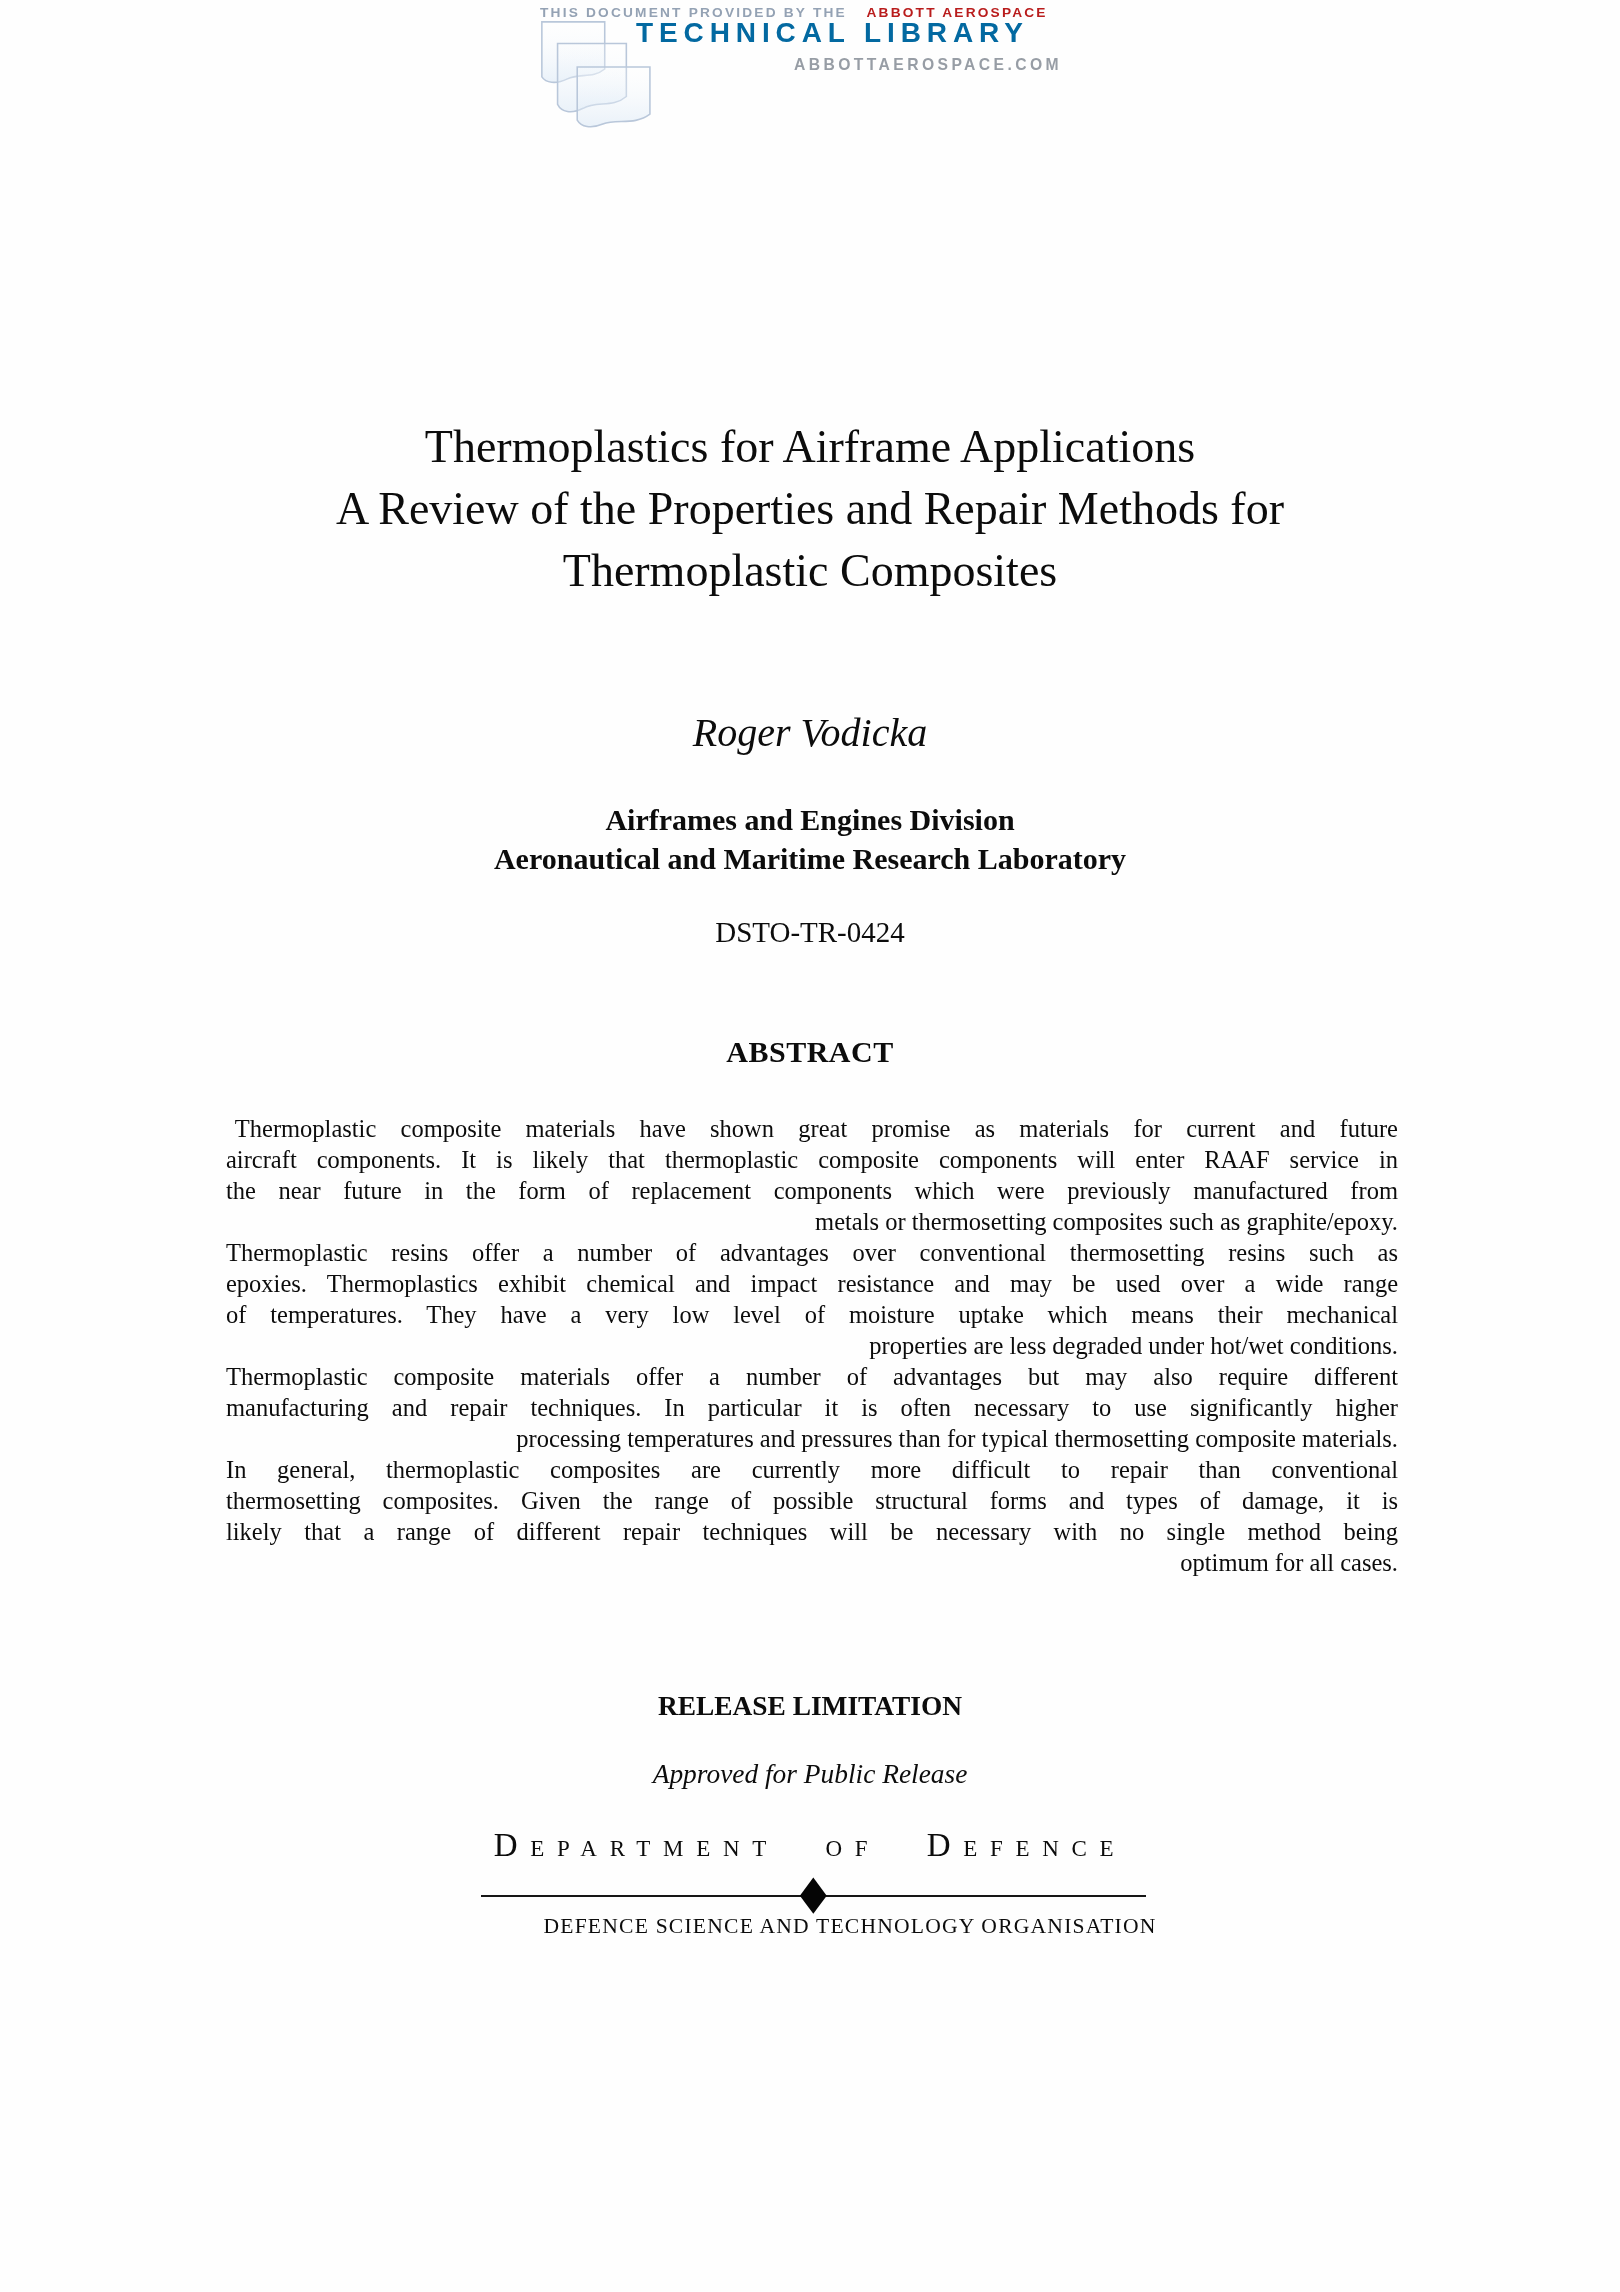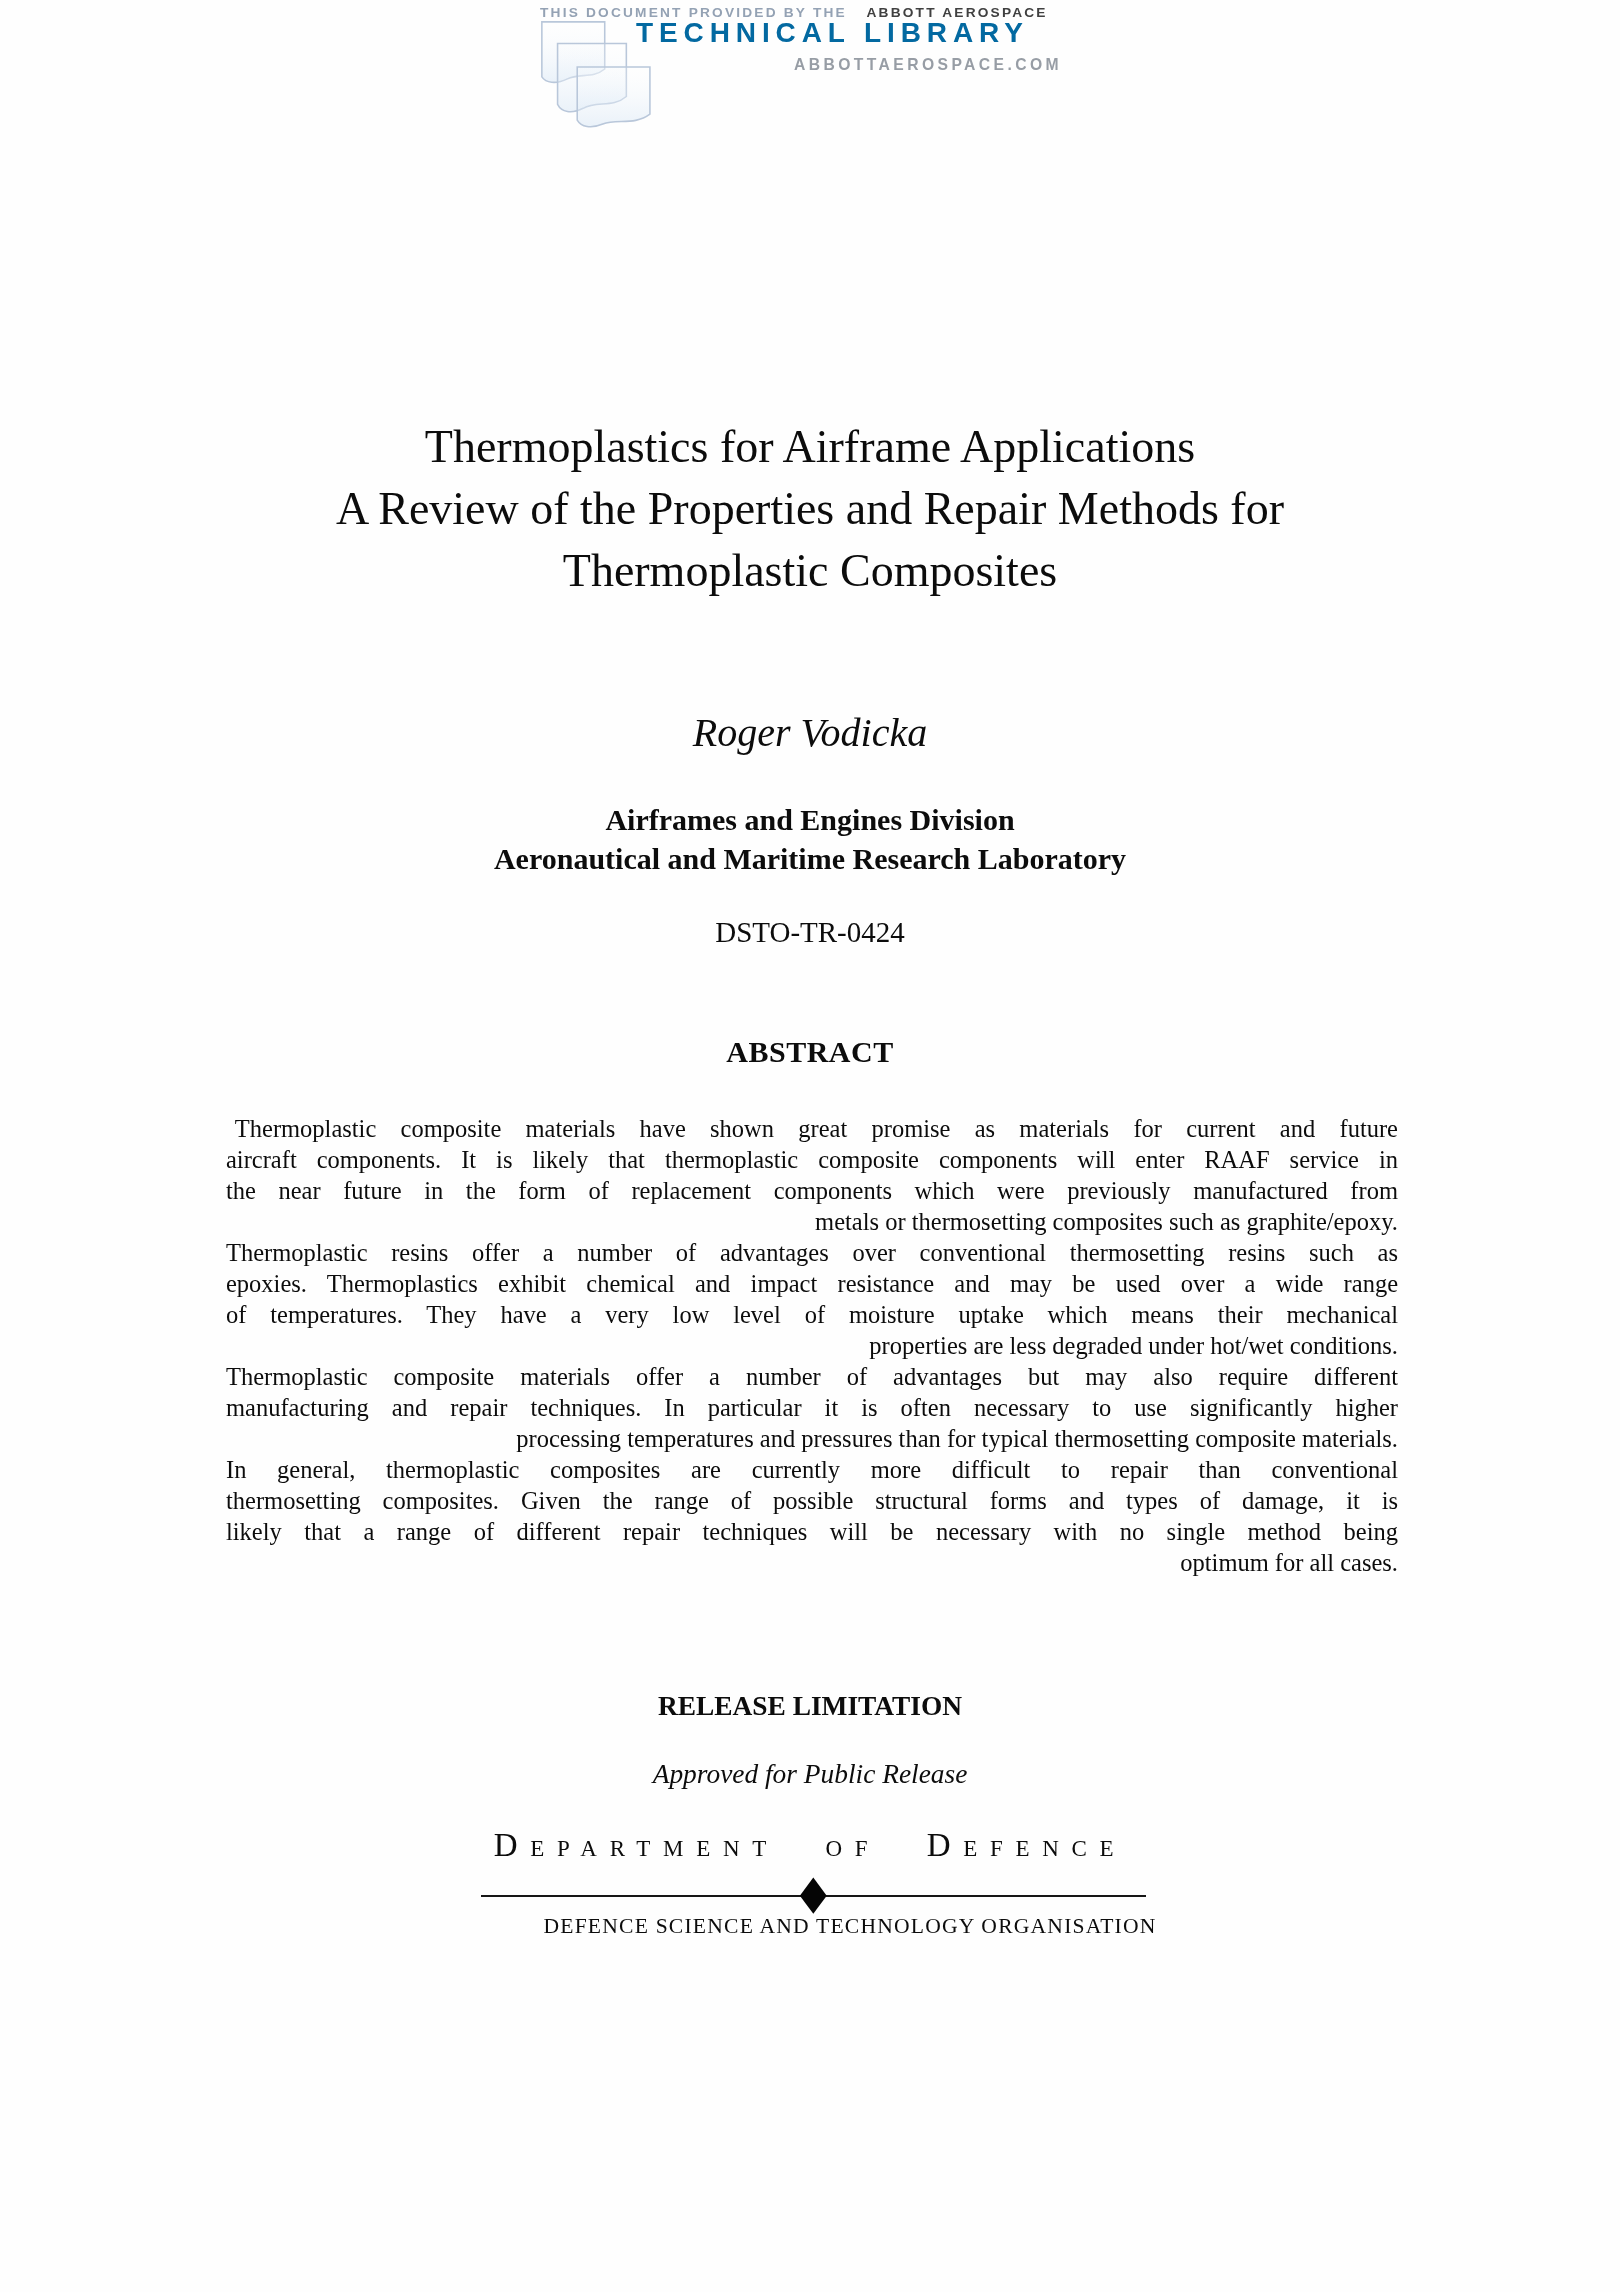--- a/index.html
+++ b/index.html
@@ -3,21 +3,21 @@
 <meta charset="utf-8">
 <style>
   html,body{margin:0;padding:0;background:#ffffff;}
   .page{position:relative;width:1620px;height:2293px;background:#fefefe;overflow:hidden;
         font-family:"Liberation Serif",serif;color:#0c0c0c;}
 
   
   .hdr{position:absolute;left:0;top:0;width:1620px;height:137px;font-family:"Liberation Sans",sans-serif;}
   .logo{position:absolute;left:534px;top:11.8px;}
   .hline1{position:absolute;left:540px;top:4.9px;font-size:13.7px;letter-spacing:2.2px;font-weight:700;color:#94a2b4;white-space:nowrap;}
-  .hline1 .brand{color:#404040;margin-left:19.6px;}
+  .hline1 .brand{color:#b91c1c;margin-left:19.6px;}
   .hline2{position:absolute;left:636px;top:16.7px;font-size:28px;letter-spacing:5.9px;font-weight:700;color:#0369a1;white-space:nowrap;}
   .hline3{position:absolute;left:794px;top:56px;font-size:15.7px;letter-spacing:3.4px;font-weight:700;color:#979da5;white-space:nowrap;}
 
   
   .cblock{position:absolute;left:0;width:1620px;text-align:center;}
   .title{top:416px;font-size:46px;line-height:62px;}
   .author{top:712px;font-size:40px;line-height:41px;font-style:italic;}
   .division{top:800px;font-size:30px;line-height:39px;font-weight:700;}
   .report-number{top:912px;font-size:29px;line-height:41px;}
   .abs-heading{top:1031px;font-size:30px;line-height:41px;font-weight:700;letter-spacing:0.5px;}

